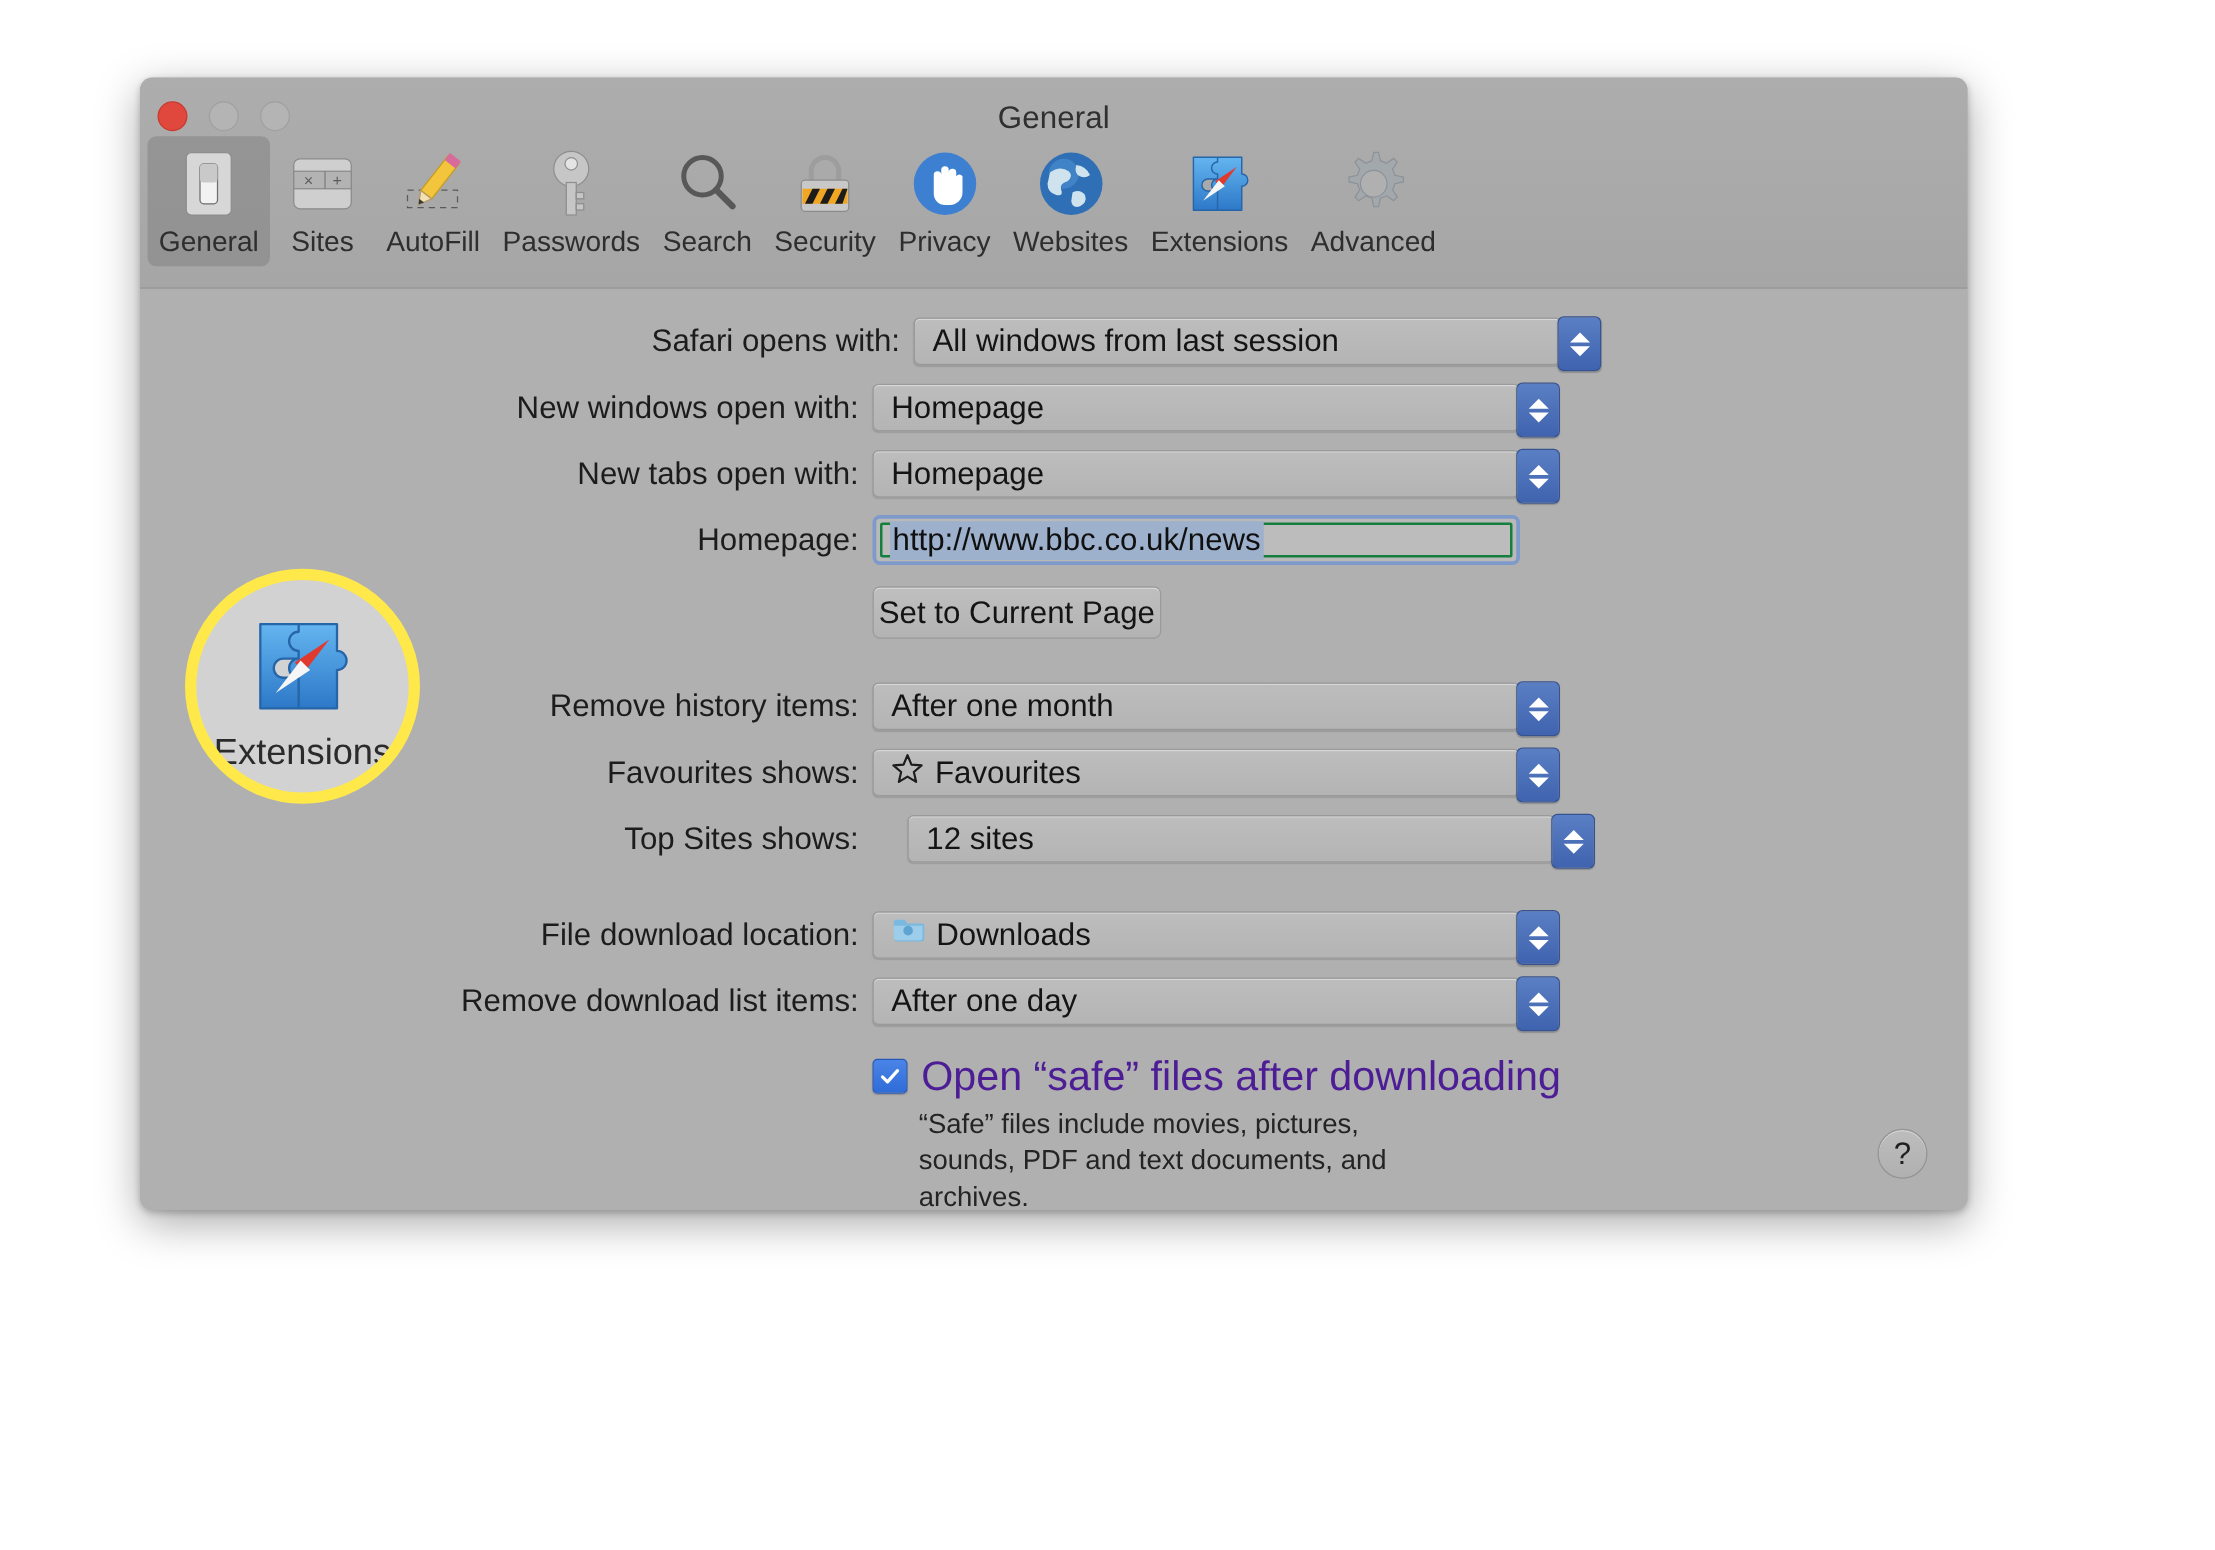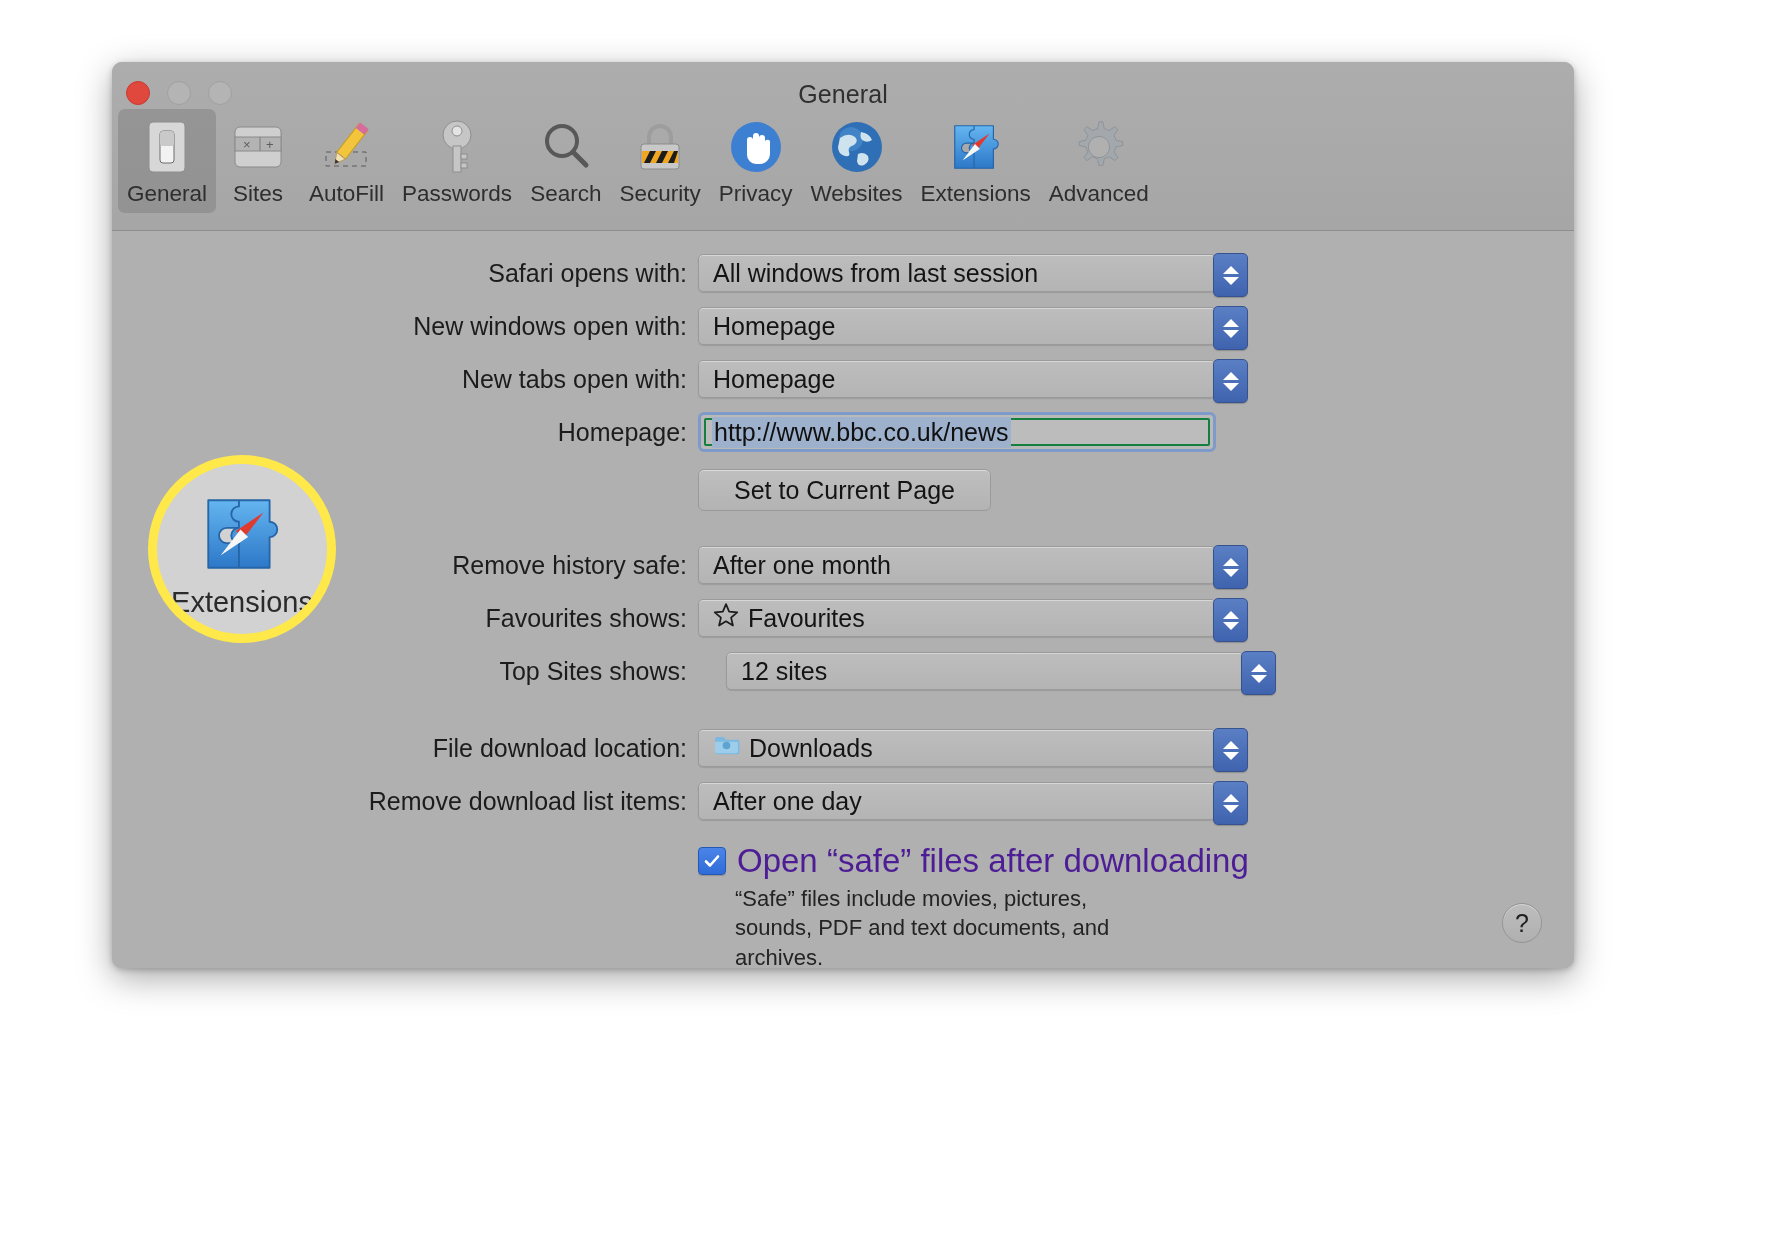--- a/index.html
+++ b/index.html
@@ -122,21 +122,21 @@
   }
   .tf-val{
     font-size:25px;color:#101010;
     background:#9db0cc;
     padding:1px 2px;margin-left:6px;
     white-space:nowrap;
   }
 
   
   .pushbtn{
-    height:40px;padding:0 35px;
+    height:40px;padding:0 4px;
     background:linear-gradient(#bfbfbf,#b3b3b3);
     border:1px solid #9a9a9a;border-radius:6px;
     font-size:25px;color:#141414;
     display:flex;align-items:center;justify-content:center;
     box-shadow:0 1px 0 rgba(255,255,255,.45) inset;
     cursor:default;
   }
 
   
   .cbrow{position:absolute;display:flex;align-items:center;gap:11px;}
@@ -334,21 +334,21 @@
           </svg>
         </div>
         <div class="lbl">Advanced</div>
       </div>
 
     </div>
   </div>
 
   <div id="content">
 
-    <div class="row" style="top:23px;">
+    <div class="row" style="top:23px;padding-left:33px;">
       <div class="lbl-col">Safari opens with:</div>
       <div class="popup">
         <span class="val">All windows from last session</span>
         <span class="stepper">
           <i class="chev up"></i>
             <i class="chev dn"></i>
         </span>
       </div>
     </div>
 
@@ -382,21 +382,21 @@
         </div>
       </div>
     </div>
 
     <div class="row" style="top:238px;">
       <div class="lbl-col"></div>
       <div class="pushbtn">Set to Current Page</div>
     </div>
 
     <div class="row" style="top:315px;">
-      <div class="lbl-col">Remove history safe:</div>
+      <div class="lbl-col">Remove history items:</div>
       <div class="popup">
         <span class="val">After one month</span>
         <span class="stepper">
           <i class="chev up"></i>
             <i class="chev dn"></i>
         </span>
       </div>
     </div>
 
     <div class="row" style="top:368px;">

